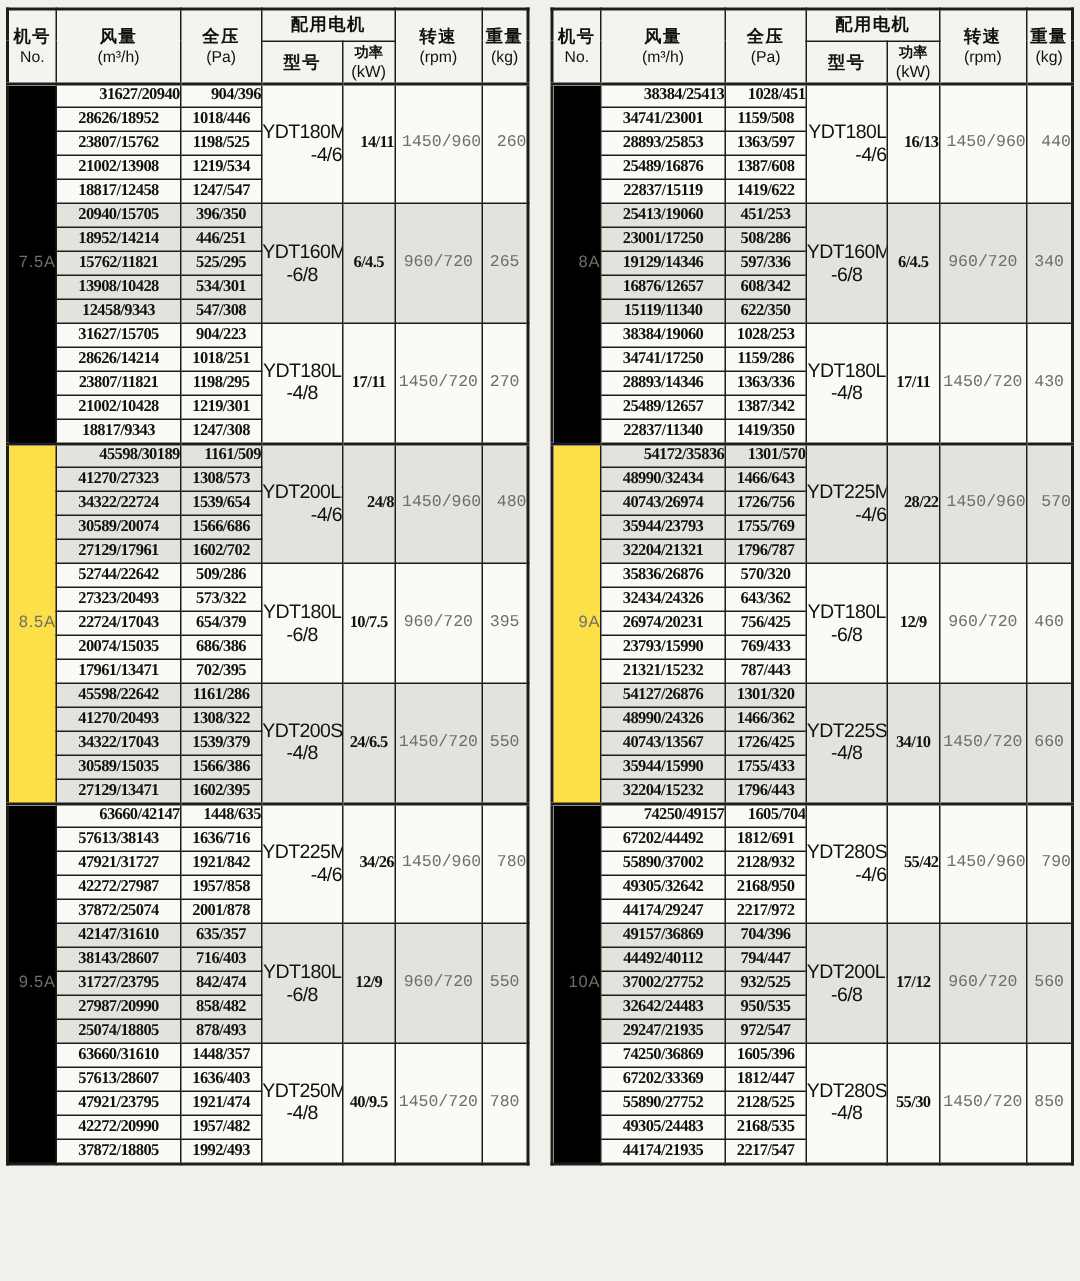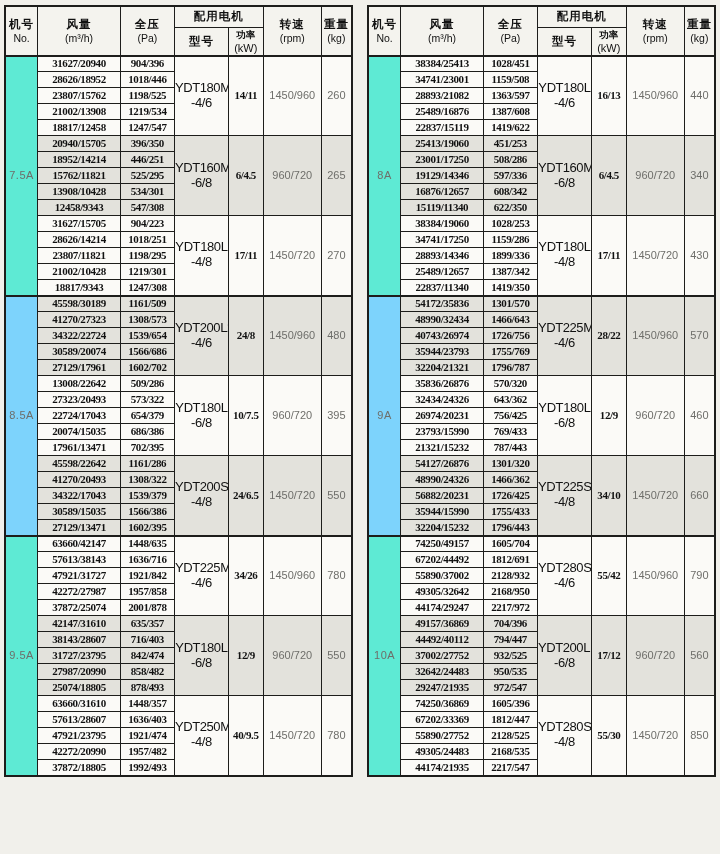--- a/index.html
+++ b/index.html
@@ -41,43 +41,43 @@
   tbody td { height: 16px; font-size: 11px; line-height: 1; }
   td.flow-cell, td.pressure-cell {
     font-family: "Liberation Serif", serif;
     font-weight: bold;
     letter-spacing: -0.4px;
   }
   td.no-cell {
     color: #6e6e6a;
     font-size: 11px;
     letter-spacing: 0.5px;
-    background: #5eead4;
+    background: #000000;
   }
   td.model-cell {
     font-weight: normal;
     font-size: 13px;
     letter-spacing: -0.4px;
     line-height: 1.15;
   }
   td.power-cell {
     font-family: "Liberation Serif", serif;
     font-weight: bold;
     font-size: 11px;
     letter-spacing: -0.4px;
   }
   td.speed-cell, td.weight-cell {
-    font-family: Liberation Sans, sans-serif;
+    font-family: Liberation Mono, monospace;
     color: #6e6e6a;
     font-size: 11px;
     letter-spacing: 0;
   }
   tr.shaded td { background: #e3e2dc; }
-  tr.shaded td.no-cell { background: #7dd3fc; }
-  tr.sec-start td { border-top-width: 2px; }
+  tr.shaded td.no-cell { background: #fde047; }
+  tr.sec-start td { border-top-width: 2px; text-align: right; }
 </style>
 </head>
 <body style="background: rgb(241, 240, 235);">
 
 <div class="page">
   <table class="spec" id="table-left">
       <colgroup>
         <col style="width: 32px;">
         <col style="width: 81px;">
         <col style="width: 53px;">
@@ -227,21 +227,21 @@
         </tr>
         <tr class="shaded">
           <td class="flow-cell">30589/20074</td>
           <td class="pressure-cell">1566/686</td>
         </tr>
         <tr class="shaded">
           <td class="flow-cell">27129/17961</td>
           <td class="pressure-cell">1602/702</td>
         </tr>
         <tr>
-          <td class="flow-cell">13008/22642</td>
+          <td class="flow-cell">52744/22642</td>
           <td class="pressure-cell">509/286</td>
           <td class="model-cell" rowspan="5">
             <div>YDT180L</div>
             <div>-6/8</div>
           </td>
           <td class="power-cell" rowspan="5">10/7.5</td>
           <td class="speed-cell" rowspan="5">960/720</td>
           <td class="weight-cell" rowspan="5">395</td>
         </tr>
         <tr>
@@ -428,21 +428,21 @@
           </td>
           <td class="power-cell" rowspan="5">16/13</td>
           <td class="speed-cell" rowspan="5">1450/960</td>
           <td class="weight-cell" rowspan="5">440</td>
         </tr>
         <tr>
           <td class="flow-cell">34741/23001</td>
           <td class="pressure-cell">1159/508</td>
         </tr>
         <tr>
-          <td class="flow-cell">28893/21082</td>
+          <td class="flow-cell">28893/25853</td>
           <td class="pressure-cell">1363/597</td>
         </tr>
         <tr>
           <td class="flow-cell">25489/16876</td>
           <td class="pressure-cell">1387/608</td>
         </tr>
         <tr>
           <td class="flow-cell">22837/15119</td>
           <td class="pressure-cell">1419/622</td>
         </tr>
@@ -483,21 +483,21 @@
           <td class="power-cell" rowspan="5">17/11</td>
           <td class="speed-cell" rowspan="5">1450/720</td>
           <td class="weight-cell" rowspan="5">430</td>
         </tr>
         <tr>
           <td class="flow-cell">34741/17250</td>
           <td class="pressure-cell">1159/286</td>
         </tr>
         <tr>
           <td class="flow-cell">28893/14346</td>
-          <td class="pressure-cell">1899/336</td>
+          <td class="pressure-cell">1363/336</td>
         </tr>
         <tr>
           <td class="flow-cell">25489/12657</td>
           <td class="pressure-cell">1387/342</td>
         </tr>
         <tr>
           <td class="flow-cell">22837/11340</td>
           <td class="pressure-cell">1419/350</td>
         </tr>
         <tr class="shaded sec-start">
@@ -564,21 +564,21 @@
           </td>
           <td class="power-cell" rowspan="5">34/10</td>
           <td class="speed-cell" rowspan="5">1450/720</td>
           <td class="weight-cell" rowspan="5">660</td>
         </tr>
         <tr class="shaded">
           <td class="flow-cell">48990/24326</td>
           <td class="pressure-cell">1466/362</td>
         </tr>
         <tr class="shaded">
-          <td class="flow-cell">56882/20231</td>
+          <td class="flow-cell">40743/13567</td>
           <td class="pressure-cell">1726/425</td>
         </tr>
         <tr class="shaded">
           <td class="flow-cell">35944/15990</td>
           <td class="pressure-cell">1755/433</td>
         </tr>
         <tr class="shaded">
           <td class="flow-cell">32204/15232</td>
           <td class="pressure-cell">1796/443</td>
         </tr>

